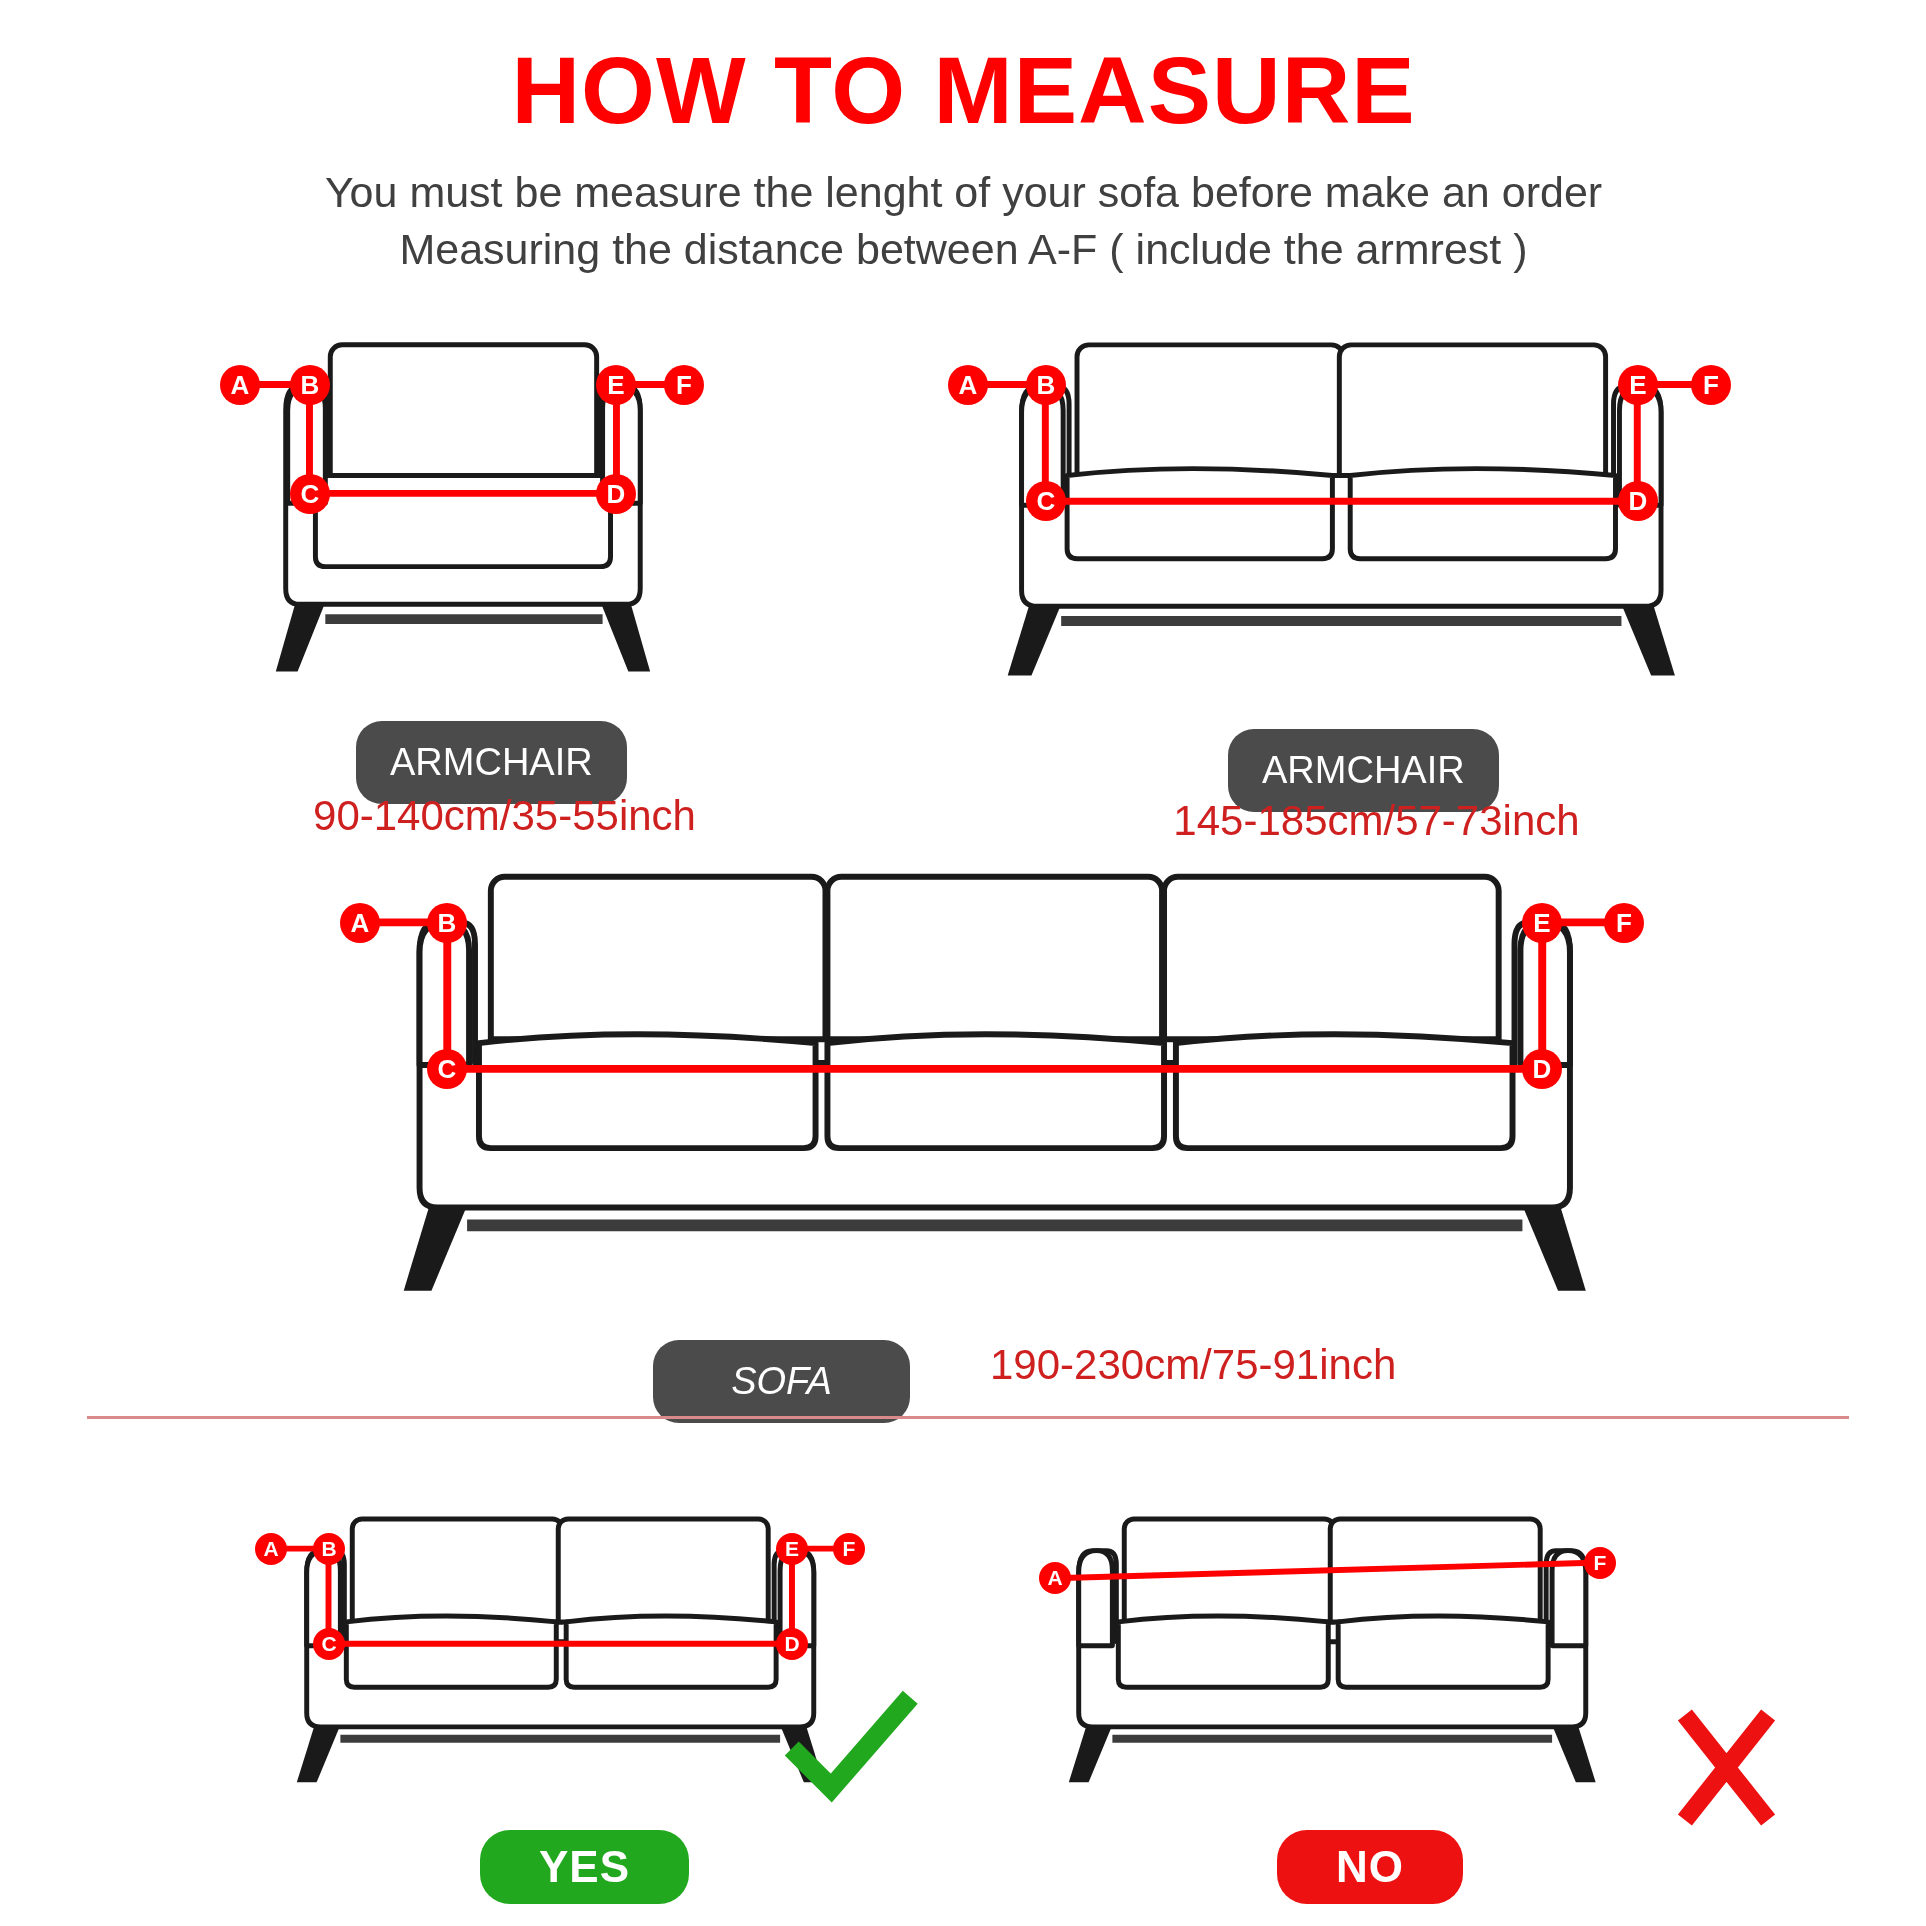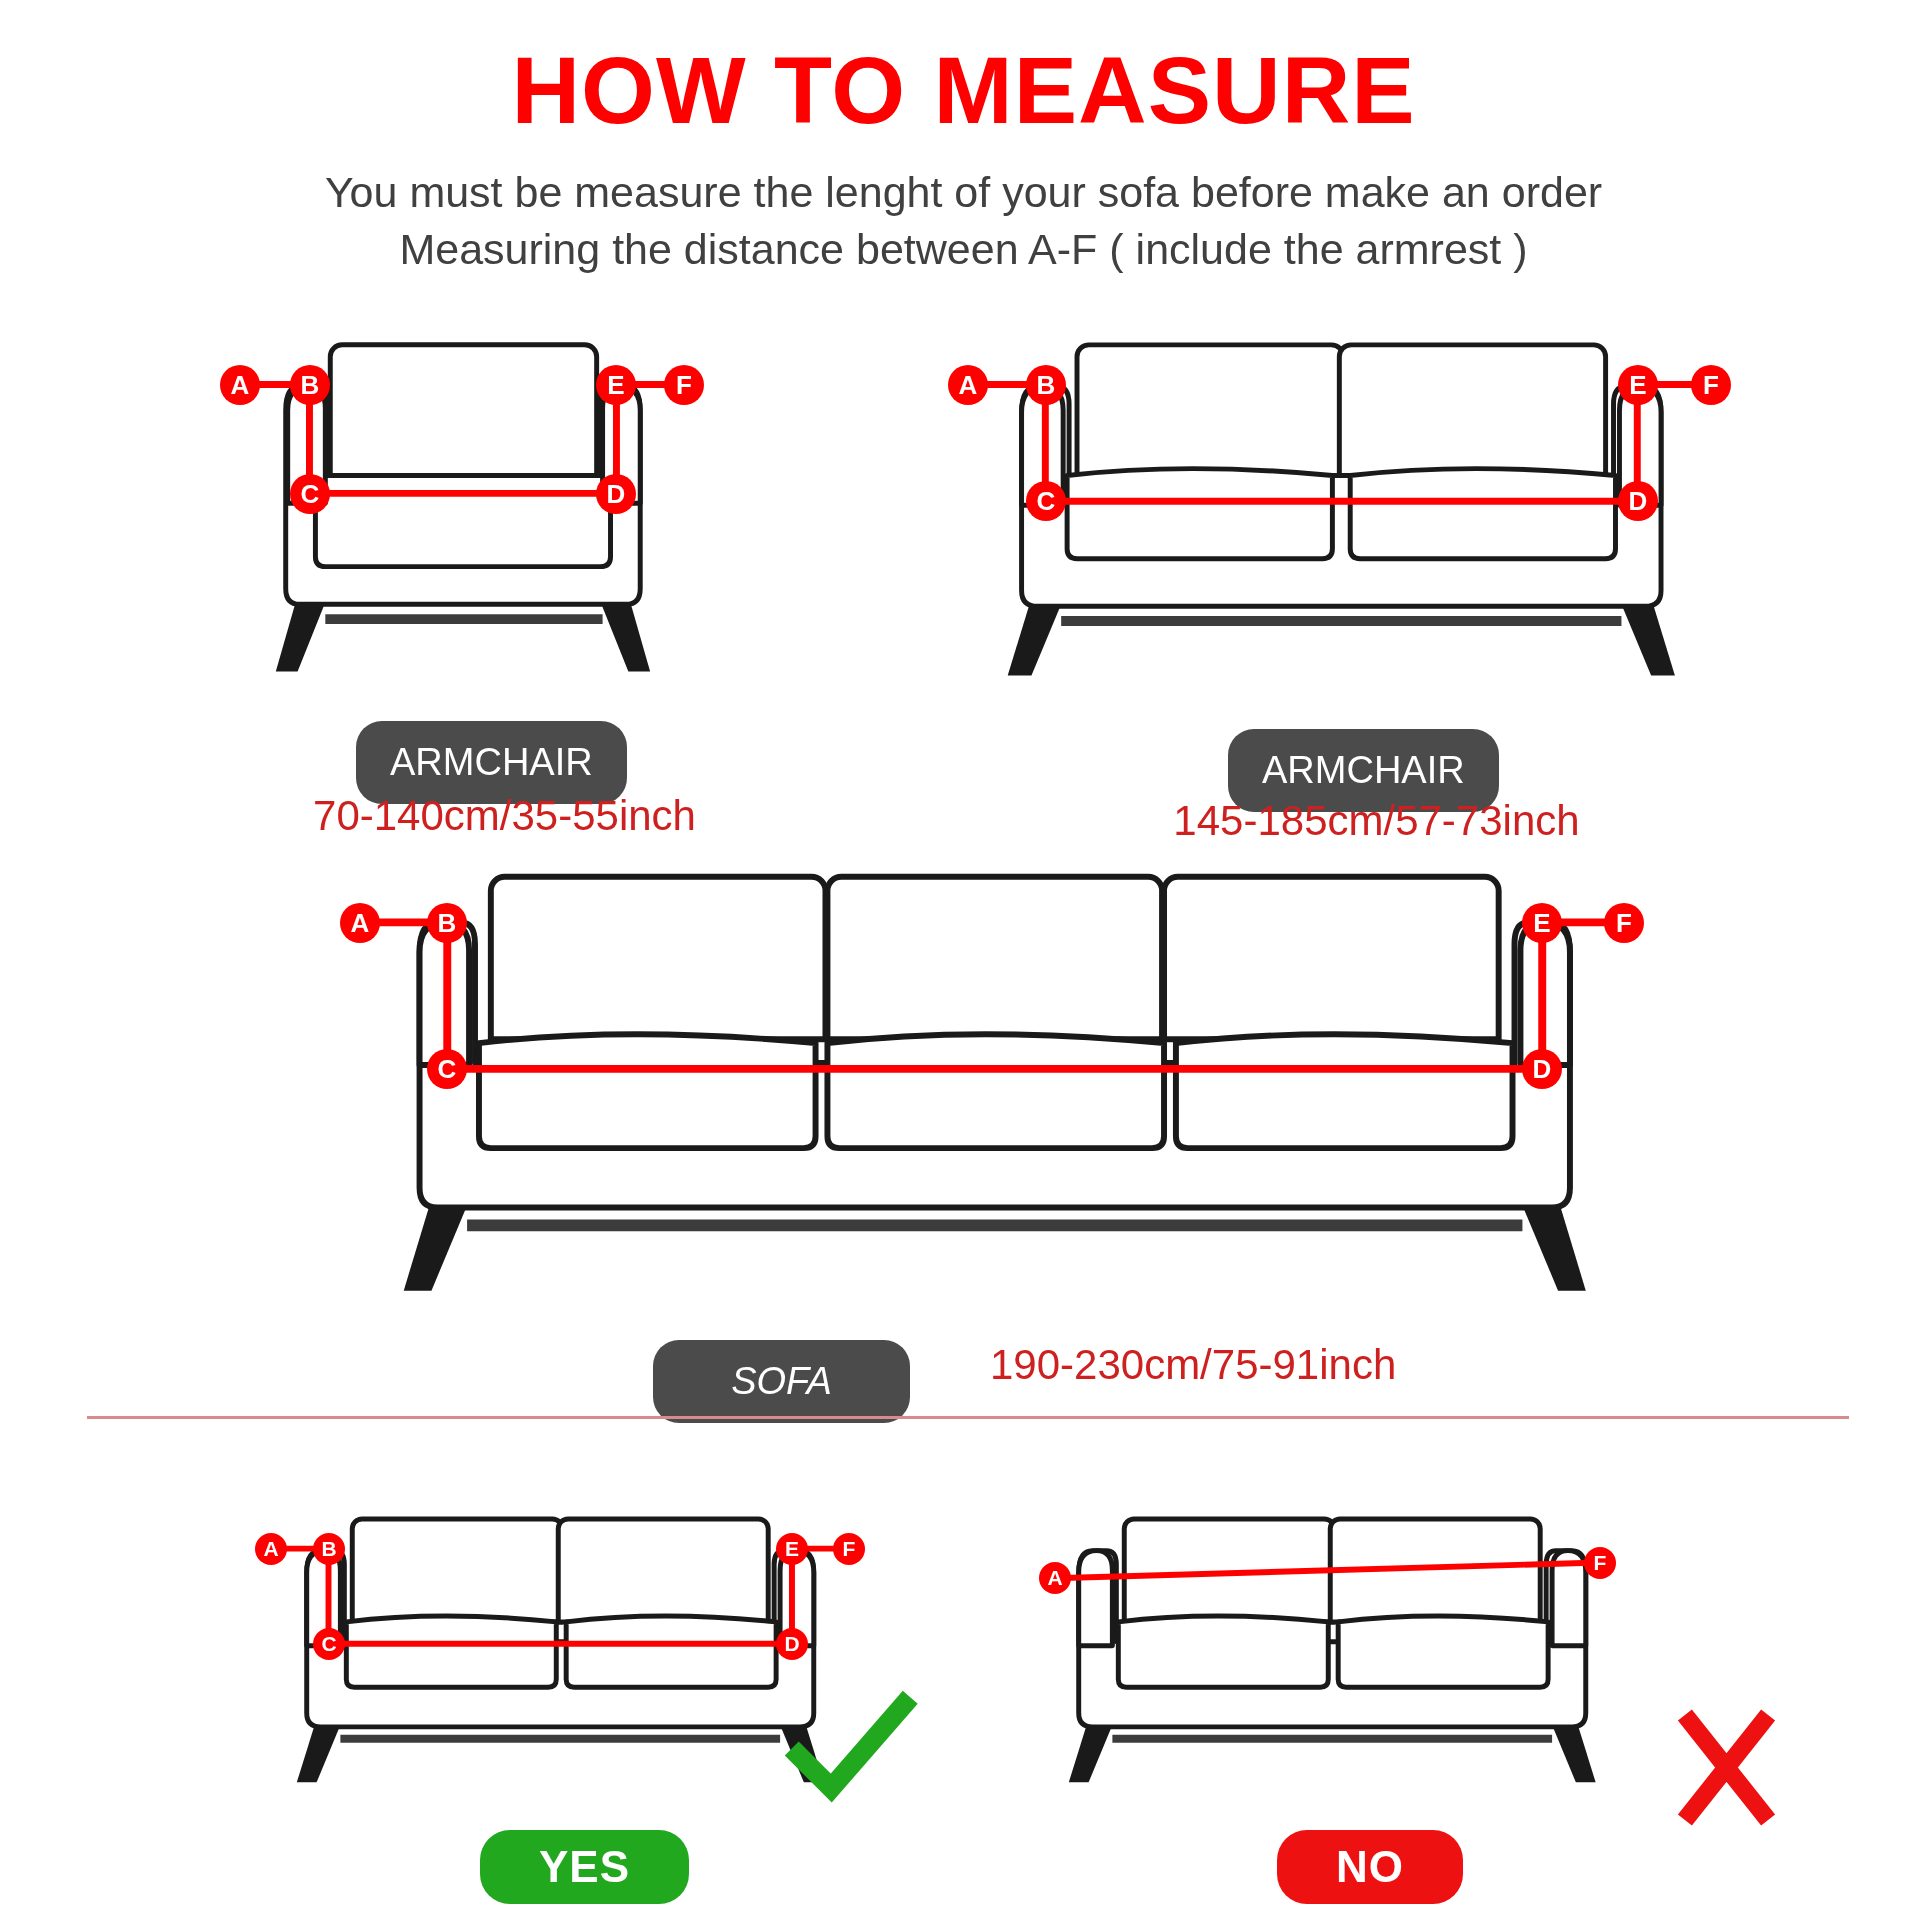--- a/index.html
+++ b/index.html
@@ -118,21 +118,21 @@
     </g>
   </svg>
   <div class="marker" style="left:-28px;top:38px;">A</div>
   <div class="marker" style="left:42px;top:38px;">B</div>
   <div class="marker" style="left:42px;top:147px;">C</div>
   <div class="marker" style="left:348px;top:147px;">D</div>
   <div class="marker" style="left:348px;top:38px;">E</div>
   <div class="marker" style="left:416px;top:38px;">F</div>
 </div>
 <div class="cap" style="left:356px;top:721px;">ARMCHAIR</div>
-<div class="dim" style="left:277px;top:792px;width:455px;">70-140cm/35-55inch</div>
+<div class="dim" style="left:277px;top:792px;width:455px;">90-140cm/35-55inch</div>
 
 <div class="panel" style="left:980px;top:327px;width:782px;height:406px;">
   <svg width="782" height="406" viewBox="0 0 790 410">
     <g fill="#ffffff" stroke="#1a1a1a" stroke-width="5" stroke-linejoin="round">
       <path d="M110 18 h245 a12 12 0 0 1 12 12 v120 h-269 v-120 a12 12 0 0 1 12 -12 z"></path>
       <path d="M375 18 h245 a12 12 0 0 1 12 12 v120 h-269 v-120 a12 12 0 0 1 12 -12 z"></path>
       <path d="M58 60 q-16 0 -16 26 v180 q0 16 16 16 h614 q16 0 16 -16 v-180 q0 -26 -16 -26 h-20 q-12 0 -12 18 v98 h-550 v-98 q0 -18 -12 -18 z"></path>
       <path d="M88 150 q120 -14 268 0 v74 q0 10 -10 10 h-248 q-10 0 -10 -10 z"></path>
       <path d="M374 150 q120 -14 268 0 v74 q0 10 -10 10 h-248 q-10 0 -10 -10 z"></path>
       <path d="M42 86 q0 -26 22 -26 q20 0 20 24 v96 h-42 z"></path>

